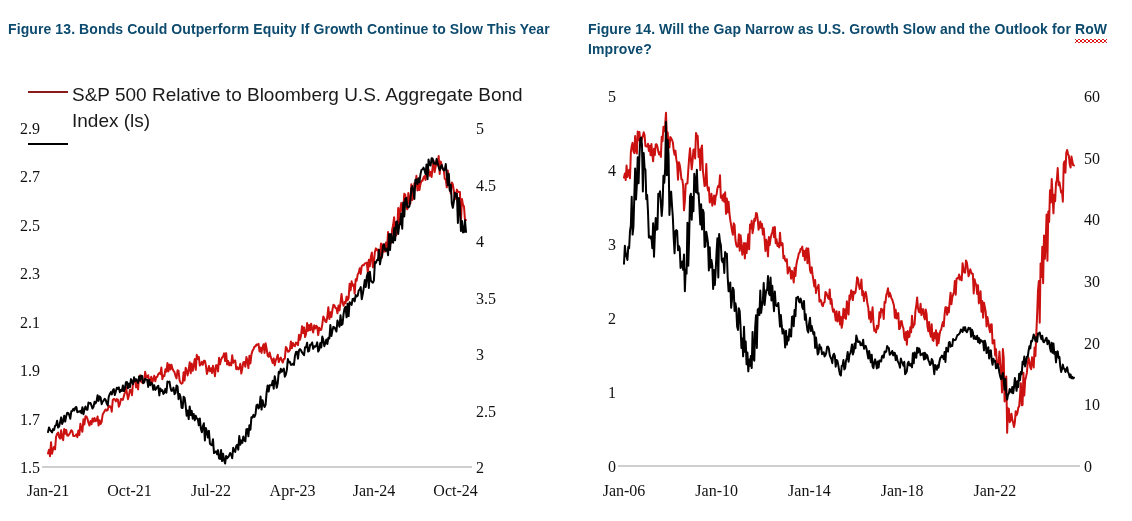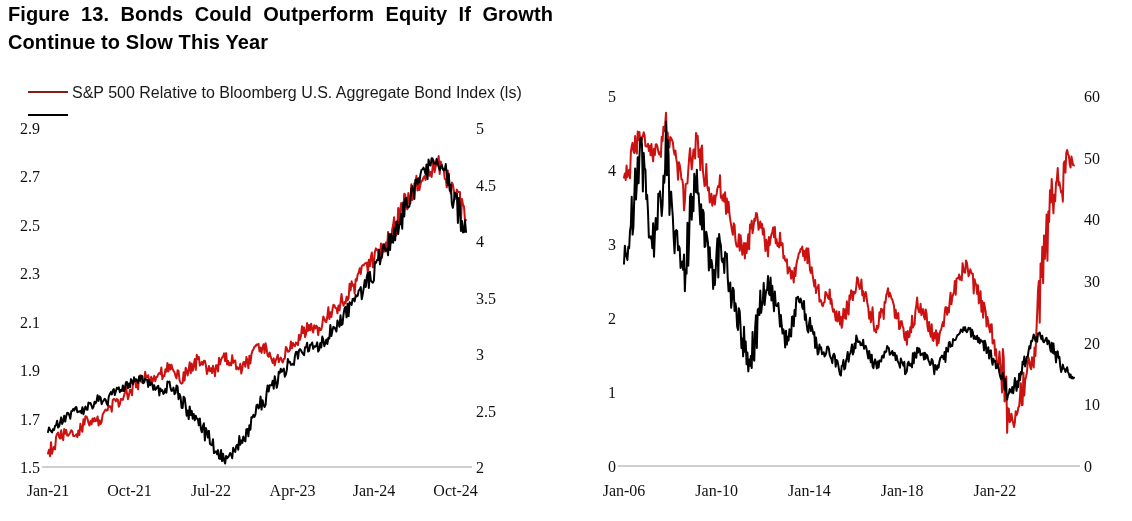--- a/index.html
+++ b/index.html
@@ -6,28 +6,28 @@
   body{
     width:1132px;height:521px;background:#ffffff;
     font-family:"Liberation Sans", sans-serif;
     color:#000000;overflow:hidden;position:relative;
   }
   .figure{position:absolute;top:0;height:521px;}
   #figure-13{left:0;width:566px;}
   #figure-14{left:566px;width:566px;}
 
   .fig-title{
-    position:absolute;top:0;
-    font-size:20px;font-weight:bold;line-height:1.42;
-    letter-spacing:.1px;color:#000000;
+    position:absolute;top:20px;
+    font-size:14px;font-weight:bold;line-height:1.42;
+    letter-spacing:.1px;color:#0c4a6e;
   }
   #figure-13 .fig-title{left:8px;width:545px;text-align:justify;}
   #figure-14 .fig-title{left:22px;width:528px;}
 
-  .legend{position:absolute;font-size:16px;line-height:1.35;color:#1a1a1a;}
+  .legend{position:absolute;font-size:19px;line-height:1.35;color:#1a1a1a;}
   .legend-row{display:flex;align-items:flex-start;margin-bottom:1px;}
   .legend-swatch{
     display:inline-block;width:40px;height:0;
     border-top:2.3px solid #8B1A1A;margin-top:9px;flex:0 0 40px;
   }
   .legend-swatch.black{border-top-color:#000000;}
   .legend-text{display:block;padding-left:4px;}
 
   #legend-13{left:28px;top:82px;width:500px;}
 
@@ -84,20 +84,21 @@
       <text x="292.53" y="496" text-anchor="middle" font-size="16" font-family="&quot;Liberation Serif&quot;, serif" fill="#111">Apr-23</text>
       <text x="374.04" y="496" text-anchor="middle" font-size="16" font-family="&quot;Liberation Serif&quot;, serif" fill="#111">Jan-24</text>
       <text x="455.55" y="496" text-anchor="middle" font-size="16" font-family="&quot;Liberation Serif&quot;, serif" fill="#111">Oct-24</text>
       <path d="M48.00 453.49 L49.01 449.70 L50.02 456.22 L51.04 442.26 L52.05 453.69 L53.06 449.09 L54.07 446.85 L55.08 449.36 L56.10 436.50 L57.11 433.77 L58.12 432.56 L59.13 437.23 L60.15 438.57 L61.16 430.29 L62.17 437.95 L63.18 440.17 L64.19 428.90 L65.21 433.86 L66.22 429.87 L67.23 435.50 L68.24 435.78 L69.25 434.25 L70.27 432.42 L71.28 430.27 L72.29 431.16 L73.30 436.08 L74.31 436.00 L75.33 435.58 L76.34 434.31 L77.35 437.19 L78.36 430.43 L79.38 435.12 L80.39 423.74 L81.40 429.03 L82.41 431.79 L83.42 419.21 L84.44 424.49 L85.45 416.32 L86.46 416.41 L87.47 418.84 L88.48 422.91 L89.50 425.52 L90.51 421.05 L91.52 424.23 L92.53 418.49 L93.54 421.61 L94.56 417.95 L95.57 421.14 L96.58 420.35 L97.59 416.41 L98.61 425.53 L99.62 420.25 L100.63 424.05 L101.64 421.86 L102.65 414.65 L103.67 412.67 L104.68 410.92 L105.69 409.43 L106.70 410.63 L107.71 410.02 L108.73 405.58 L109.74 406.92 L110.75 406.52 L111.76 411.72 L112.77 399.94 L113.79 398.86 L114.80 399.33 L115.81 401.42 L116.82 399.05 L117.84 399.63 L118.85 406.71 L119.86 404.31 L120.87 398.99 L121.88 399.28 L122.90 399.87 L123.91 395.89 L124.92 392.46 L125.93 387.02 L126.94 393.10 L127.96 399.16 L128.97 395.19 L129.98 389.67 L130.99 390.02 L132.00 395.25 L133.02 382.61 L134.03 381.70 L135.04 379.63 L136.05 387.44 L137.07 381.69 L138.08 389.34 L139.09 376.84 L140.10 375.38 L141.11 381.76 L142.13 382.53 L143.14 383.27 L144.15 380.93 L145.16 371.86 L146.17 377.03 L147.19 377.20 L148.20 375.17 L149.21 382.42 L150.22 380.68 L151.23 376.78 L152.25 382.50 L153.26 379.46 L154.27 375.83 L155.28 381.21 L156.30 377.24 L157.31 376.78 L158.32 373.89 L159.33 373.02 L160.34 374.22 L161.36 367.48 L162.37 379.24 L163.38 375.50 L164.39 375.99 L165.40 369.35 L166.42 371.67 L167.43 363.06 L168.44 371.37 L169.45 364.59 L170.46 369.46 L171.48 364.67 L172.49 368.76 L173.50 370.80 L174.51 372.17 L175.53 376.06 L176.54 378.38 L177.55 370.32 L178.56 370.93 L179.57 380.25 L180.59 383.01 L181.60 383.65 L182.61 382.93 L183.62 372.30 L184.63 380.53 L185.65 367.71 L186.66 370.26 L187.67 375.46 L188.68 369.40 L189.69 362.31 L190.71 373.28 L191.72 363.60 L192.73 370.78 L193.74 365.53 L194.76 359.01 L195.77 369.85 L196.78 354.87 L197.79 359.00 L198.80 356.79 L199.82 365.53 L200.83 364.61 L201.84 361.82 L202.85 364.81 L203.86 360.84 L204.88 360.72 L205.89 365.35 L206.90 373.91 L207.91 370.72 L208.92 365.93 L209.94 371.14 L210.95 368.30 L211.96 373.08 L212.97 365.76 L213.99 370.45 L215.00 376.23 L216.01 365.20 L217.02 365.31 L218.03 371.46 L219.05 357.83 L220.06 364.30 L221.07 359.90 L222.08 357.42 L223.09 356.52 L224.11 353.36 L225.12 361.06 L226.13 353.13 L227.14 364.46 L228.15 361.05 L229.17 365.37 L230.18 362.90 L231.19 365.44 L232.20 355.36 L233.22 362.74 L234.23 360.65 L235.24 360.46 L236.25 369.15 L237.26 367.09 L238.28 369.34 L239.29 368.68 L240.30 363.82 L241.31 373.62 L242.32 368.27 L243.34 362.31 L244.35 361.97 L245.36 366.68 L246.37 357.08 L247.38 360.63 L248.40 368.05 L249.41 355.79 L250.42 363.44 L251.43 354.53 L252.45 350.88 L253.46 349.29 L254.47 346.52 L255.48 346.49 L256.49 344.46 L257.51 344.97 L258.52 343.82 L259.53 351.49 L260.54 347.63 L261.55 352.92 L262.57 346.98 L263.58 344.27 L264.59 353.02 L265.60 343.26 L266.62 348.60 L267.63 355.61 L268.64 356.76 L269.65 352.58 L270.66 356.87 L271.68 359.70 L272.69 363.01 L273.70 358.36 L274.71 365.37 L275.72 360.48 L276.74 358.21 L277.75 354.74 L278.76 362.10 L279.77 359.00 L280.78 357.61 L281.80 360.75 L282.81 362.52 L283.82 358.88 L284.83 358.71 L285.85 346.94 L286.86 348.28 L287.87 351.78 L288.88 351.60 L289.89 349.92 L290.91 341.44 L291.92 348.21 L292.93 342.89 L293.94 345.69 L294.95 346.21 L295.97 342.61 L296.98 343.04 L297.99 345.16 L299.00 334.84 L300.01 339.80 L301.03 335.58 L302.04 326.19 L303.05 332.96 L304.06 327.38 L305.08 337.06 L306.09 333.90 L307.10 322.98 L308.11 330.85 L309.12 324.91 L310.14 330.31 L311.15 323.68 L312.16 328.92 L313.17 332.58 L314.18 325.28 L315.20 328.54 L316.21 325.72 L317.22 326.68 L318.23 335.13 L319.24 327.83 L320.26 330.10 L321.27 329.80 L322.28 324.60 L323.29 316.45 L324.31 318.44 L325.32 321.53 L326.33 322.02 L327.34 316.81 L328.35 307.20 L329.37 319.01 L330.38 312.22 L331.39 317.02 L332.40 309.77 L333.41 304.85 L334.43 305.44 L335.44 308.00 L336.45 308.16 L337.46 313.30 L338.47 305.58 L339.49 310.41 L340.50 302.92 L341.51 293.89 L342.52 302.23 L343.54 305.67 L344.55 301.97 L345.56 303.27 L346.57 296.63 L347.58 300.39 L348.60 298.16 L349.61 283.81 L350.62 290.38 L351.63 281.35 L352.64 285.83 L353.66 284.58 L354.67 293.59 L355.68 279.20 L356.69 280.68 L357.70 274.44 L358.72 272.73 L359.73 268.26 L360.74 273.90 L361.75 266.23 L362.77 265.12 L363.78 265.31 L364.79 263.39 L365.80 263.15 L366.81 262.55 L367.83 272.84 L368.84 259.79 L369.85 266.30 L370.86 256.97 L371.87 252.46 L372.89 267.35 L373.90 262.17 L374.91 251.69 L375.92 248.35 L376.93 250.32 L377.95 249.44 L378.96 255.87 L379.97 255.23 L380.98 243.53 L382.00 257.75 L383.01 244.17 L384.02 251.50 L385.03 251.58 L386.04 242.54 L387.06 248.50 L388.07 231.92 L389.08 245.05 L390.09 243.45 L391.10 243.13 L392.12 229.74 L393.13 225.06 L394.14 217.22 L395.15 233.00 L396.16 235.49 L397.18 231.27 L398.19 208.08 L399.20 226.06 L400.21 209.68 L401.23 202.98 L402.24 211.43 L403.25 210.89 L404.26 193.64 L405.27 194.84 L406.29 207.09 L407.30 209.27 L408.31 193.07 L409.32 202.80 L410.33 203.69 L411.35 184.24 L412.36 199.89 L413.37 197.25 L414.38 183.28 L415.39 185.93 L416.41 175.81 L417.42 190.41 L418.43 180.31 L419.44 190.07 L420.46 184.16 L421.47 180.80 L422.48 180.86 L423.49 177.55 L424.50 176.04 L425.52 179.98 L426.53 172.80 L427.54 168.57 L428.55 169.49 L429.56 175.80 L430.58 171.89 L431.59 177.04 L432.60 167.67 L433.61 160.59 L434.62 172.14 L435.64 166.52 L436.65 165.05 L437.66 162.95 L438.67 156.01 L439.69 174.03 L440.70 161.44 L441.71 164.86 L442.72 169.33 L443.73 169.22 L444.75 178.86 L445.76 179.19 L446.77 187.36 L447.78 170.47 L448.79 181.25 L449.81 189.24 L450.82 193.43 L451.83 182.44 L452.84 184.42 L453.85 190.54 L454.87 199.29 L455.88 195.70 L456.89 189.63 L457.90 191.88 L458.92 192.01 L459.93 191.93 L460.94 221.68 L461.95 198.97 L462.96 204.61 L463.98 206.53 L464.99 220.07 L466.00 220.01 " fill="none" stroke="#CC1111" stroke-width="2.0" stroke-linejoin="round" stroke-linecap="round"></path>
       <path d="M48.00 432.12 L49.01 427.47 L50.02 429.98 L51.04 431.24 L52.05 432.47 L53.06 429.13 L54.07 429.89 L55.08 425.77 L56.10 425.21 L57.11 420.66 L58.12 427.58 L59.13 426.63 L60.15 421.98 L61.16 417.39 L62.17 423.93 L63.18 421.22 L64.19 415.67 L65.21 421.58 L66.22 416.19 L67.23 412.84 L68.24 412.90 L69.25 414.95 L70.27 418.79 L71.28 411.32 L72.29 410.98 L73.30 408.86 L74.31 410.47 L75.33 407.59 L76.34 406.98 L77.35 412.30 L78.36 411.58 L79.38 411.72 L80.39 410.90 L81.40 413.10 L82.41 407.15 L83.42 414.17 L84.44 409.61 L85.45 406.56 L86.46 409.49 L87.47 409.79 L88.48 402.48 L89.50 403.44 L90.51 403.01 L91.52 405.72 L92.53 408.56 L93.54 406.76 L94.56 401.66 L95.57 403.39 L96.58 401.07 L97.59 395.19 L98.61 400.89 L99.62 396.38 L100.63 397.66 L101.64 404.12 L102.65 401.70 L103.67 400.55 L104.68 398.80 L105.69 399.85 L106.70 403.43 L107.71 405.40 L108.73 396.75 L109.74 394.15 L110.75 392.10 L111.76 394.43 L112.77 390.40 L113.79 389.12 L114.80 395.03 L115.81 391.42 L116.82 387.73 L117.84 388.94 L118.85 387.33 L119.86 392.19 L120.87 390.05 L121.88 391.05 L122.90 385.48 L123.91 391.08 L124.92 388.27 L125.93 382.20 L126.94 381.93 L127.96 388.24 L128.97 383.54 L129.98 387.19 L130.99 379.12 L132.00 381.71 L133.02 384.13 L134.03 377.34 L135.04 381.03 L136.05 379.18 L137.07 380.80 L138.08 382.86 L139.09 376.59 L140.10 380.53 L141.11 375.64 L142.13 375.89 L143.14 383.12 L144.15 382.50 L145.16 378.78 L146.17 379.46 L147.19 379.83 L148.20 386.89 L149.21 380.09 L150.22 385.16 L151.23 382.67 L152.25 383.81 L153.26 389.73 L154.27 385.16 L155.28 389.91 L156.30 388.68 L157.31 386.73 L158.32 385.77 L159.33 395.40 L160.34 388.45 L161.36 391.05 L162.37 390.12 L163.38 394.01 L164.39 392.70 L165.40 388.86 L166.42 392.67 L167.43 381.56 L168.44 382.15 L169.45 381.52 L170.46 387.63 L171.48 390.90 L172.49 390.48 L173.50 387.65 L174.51 394.15 L175.53 393.15 L176.54 385.40 L177.55 386.53 L178.56 399.17 L179.57 394.01 L180.59 397.08 L181.60 407.80 L182.61 408.09 L183.62 396.71 L184.63 397.87 L185.65 405.52 L186.66 415.65 L187.67 410.43 L188.68 419.10 L189.69 406.38 L190.71 414.98 L191.72 410.88 L192.73 418.65 L193.74 414.04 L194.76 420.35 L195.77 415.74 L196.78 418.58 L197.79 418.89 L198.80 425.22 L199.82 418.39 L200.83 428.52 L201.84 432.24 L202.85 426.33 L203.86 423.31 L204.88 440.51 L205.89 428.10 L206.90 431.27 L207.91 437.50 L208.92 430.87 L209.94 443.78 L210.95 444.69 L211.96 445.30 L212.97 439.16 L213.99 453.10 L215.00 451.69 L216.01 451.33 L217.02 454.25 L218.03 450.13 L219.05 458.33 L220.06 458.99 L221.07 450.08 L222.08 461.05 L223.09 453.64 L224.11 460.10 L225.12 463.52 L226.13 455.95 L227.14 458.24 L228.15 457.11 L229.17 455.45 L230.18 452.99 L231.19 454.78 L232.20 458.19 L233.22 447.79 L234.23 450.53 L235.24 451.86 L236.25 445.87 L237.26 444.81 L238.28 449.69 L239.29 436.08 L240.30 444.72 L241.31 440.35 L242.32 442.88 L243.34 436.42 L244.35 440.48 L245.36 441.34 L246.37 429.21 L247.38 429.10 L248.40 436.34 L249.41 425.16 L250.42 429.79 L251.43 417.18 L252.45 417.52 L253.46 414.90 L254.47 416.86 L255.48 414.29 L256.49 405.25 L257.51 404.50 L258.52 408.56 L259.53 406.84 L260.54 396.39 L261.55 409.62 L262.57 400.31 L263.58 404.86 L264.59 406.94 L265.60 404.86 L266.62 392.20 L267.63 385.39 L268.64 391.59 L269.65 385.25 L270.66 385.18 L271.68 385.16 L272.69 380.76 L273.70 388.64 L274.71 376.25 L275.72 381.63 L276.74 387.72 L277.75 383.17 L278.76 371.79 L279.77 373.10 L280.78 368.78 L281.80 371.81 L282.81 370.14 L283.82 368.58 L284.83 376.67 L285.85 374.61 L286.86 369.86 L287.87 359.06 L288.88 362.35 L289.89 361.70 L290.91 364.83 L291.92 364.75 L292.93 363.74 L293.94 364.98 L294.95 355.91 L295.97 352.09 L296.98 351.84 L297.99 358.72 L299.00 350.44 L300.01 349.01 L301.03 350.33 L302.04 352.47 L303.05 353.82 L304.06 355.23 L305.08 347.13 L306.09 347.24 L307.10 342.73 L308.11 351.54 L309.12 350.91 L310.14 344.77 L311.15 344.49 L312.16 342.50 L313.17 348.77 L314.18 346.27 L315.20 346.76 L316.21 345.74 L317.22 342.34 L318.23 351.59 L319.24 349.52 L320.26 343.05 L321.27 347.41 L322.28 336.54 L323.29 339.86 L324.31 346.20 L325.32 343.20 L326.33 339.54 L327.34 343.98 L328.35 337.76 L329.37 338.40 L330.38 325.08 L331.39 335.96 L332.40 330.59 L333.41 326.88 L334.43 327.32 L335.44 329.34 L336.45 331.48 L337.46 320.44 L338.47 323.74 L339.49 326.75 L340.50 315.36 L341.51 324.97 L342.52 324.04 L343.54 314.27 L344.55 308.43 L345.56 306.85 L346.57 317.33 L347.58 303.83 L348.60 316.09 L349.61 302.20 L350.62 303.01 L351.63 304.90 L352.64 298.87 L353.66 298.59 L354.67 301.38 L355.68 295.09 L356.69 296.44 L357.70 295.78 L358.72 290.38 L359.73 289.42 L360.74 287.16 L361.75 299.24 L362.77 294.11 L363.78 287.53 L364.79 280.12 L365.80 287.02 L366.81 276.51 L367.83 273.03 L368.84 288.04 L369.85 271.66 L370.86 280.47 L371.87 282.03 L372.89 282.78 L373.90 280.41 L374.91 262.07 L375.92 262.91 L376.93 260.11 L377.95 260.12 L378.96 249.71 L379.97 264.36 L380.98 257.99 L382.00 255.97 L383.01 246.06 L384.02 244.23 L385.03 249.68 L386.04 250.72 L387.06 248.62 L388.07 255.19 L389.08 233.91 L390.09 250.03 L391.10 233.95 L392.12 241.41 L393.13 242.78 L394.14 228.07 L395.15 240.15 L396.16 221.97 L397.18 221.35 L398.19 233.94 L399.20 225.71 L400.21 223.13 L401.23 213.44 L402.24 228.75 L403.25 202.50 L404.26 216.44 L405.27 198.88 L406.29 197.82 L407.30 206.77 L408.31 207.51 L409.32 206.59 L410.33 200.47 L411.35 188.34 L412.36 186.10 L413.37 190.63 L414.38 198.98 L415.39 179.88 L416.41 179.24 L417.42 184.01 L418.43 178.21 L419.44 182.33 L420.46 174.37 L421.47 169.90 L422.48 169.44 L423.49 167.61 L424.50 170.04 L425.52 173.98 L426.53 164.43 L427.54 179.28 L428.55 159.55 L429.56 164.71 L430.58 165.52 L431.59 158.33 L432.60 158.57 L433.61 163.46 L434.62 162.86 L435.64 164.18 L436.65 158.87 L437.66 163.21 L438.67 166.94 L439.69 170.19 L440.70 167.27 L441.71 165.04 L442.72 168.76 L443.73 170.36 L444.75 169.93 L445.76 164.08 L446.77 174.53 L447.78 185.24 L448.79 173.87 L449.81 190.77 L450.82 184.67 L451.83 203.56 L452.84 207.87 L453.85 201.60 L454.87 192.73 L455.88 196.48 L456.89 193.68 L457.90 223.08 L458.92 197.99 L459.93 206.36 L460.94 230.99 L461.95 220.89 L462.96 232.35 L463.98 232.19 L464.99 220.28 L466.00 231.96 " fill="none" stroke="#000000" stroke-width="2.0" stroke-linejoin="round" stroke-linecap="round"></path>
     </svg>
 </div>
 
 <div class="figure" id="figure-14">
 
+  <div class="fig-title"><span>Figure 14. Will the Gap Narrow as U.S. Growth Slow and the Outlook for </span><span class="squiggle">RoW</span><span> Improve?</span></div>
 
   <svg class="chart-svg" id="svg-14" width="566" height="521">
       <line x1="52" x2="514" y1="466" y2="466" stroke="#BFBFBF" stroke-width="1.6"></line>
       <text x="50" y="102" text-anchor="end" font-size="16" font-family="&quot;Liberation Serif&quot;, serif" fill="#111">5</text>
       <text x="50" y="176" text-anchor="end" font-size="16" font-family="&quot;Liberation Serif&quot;, serif" fill="#111">4</text>
       <text x="50" y="250" text-anchor="end" font-size="16" font-family="&quot;Liberation Serif&quot;, serif" fill="#111">3</text>
       <text x="50" y="324" text-anchor="end" font-size="16" font-family="&quot;Liberation Serif&quot;, serif" fill="#111">2</text>
       <text x="50" y="398" text-anchor="end" font-size="16" font-family="&quot;Liberation Serif&quot;, serif" fill="#111">1</text>
       <text x="50" y="472" text-anchor="end" font-size="16" font-family="&quot;Liberation Serif&quot;, serif" fill="#111">0</text>
       <text x="518" y="102" text-anchor="start" font-size="16" font-family="&quot;Liberation Serif&quot;, serif" fill="#111">60</text>

